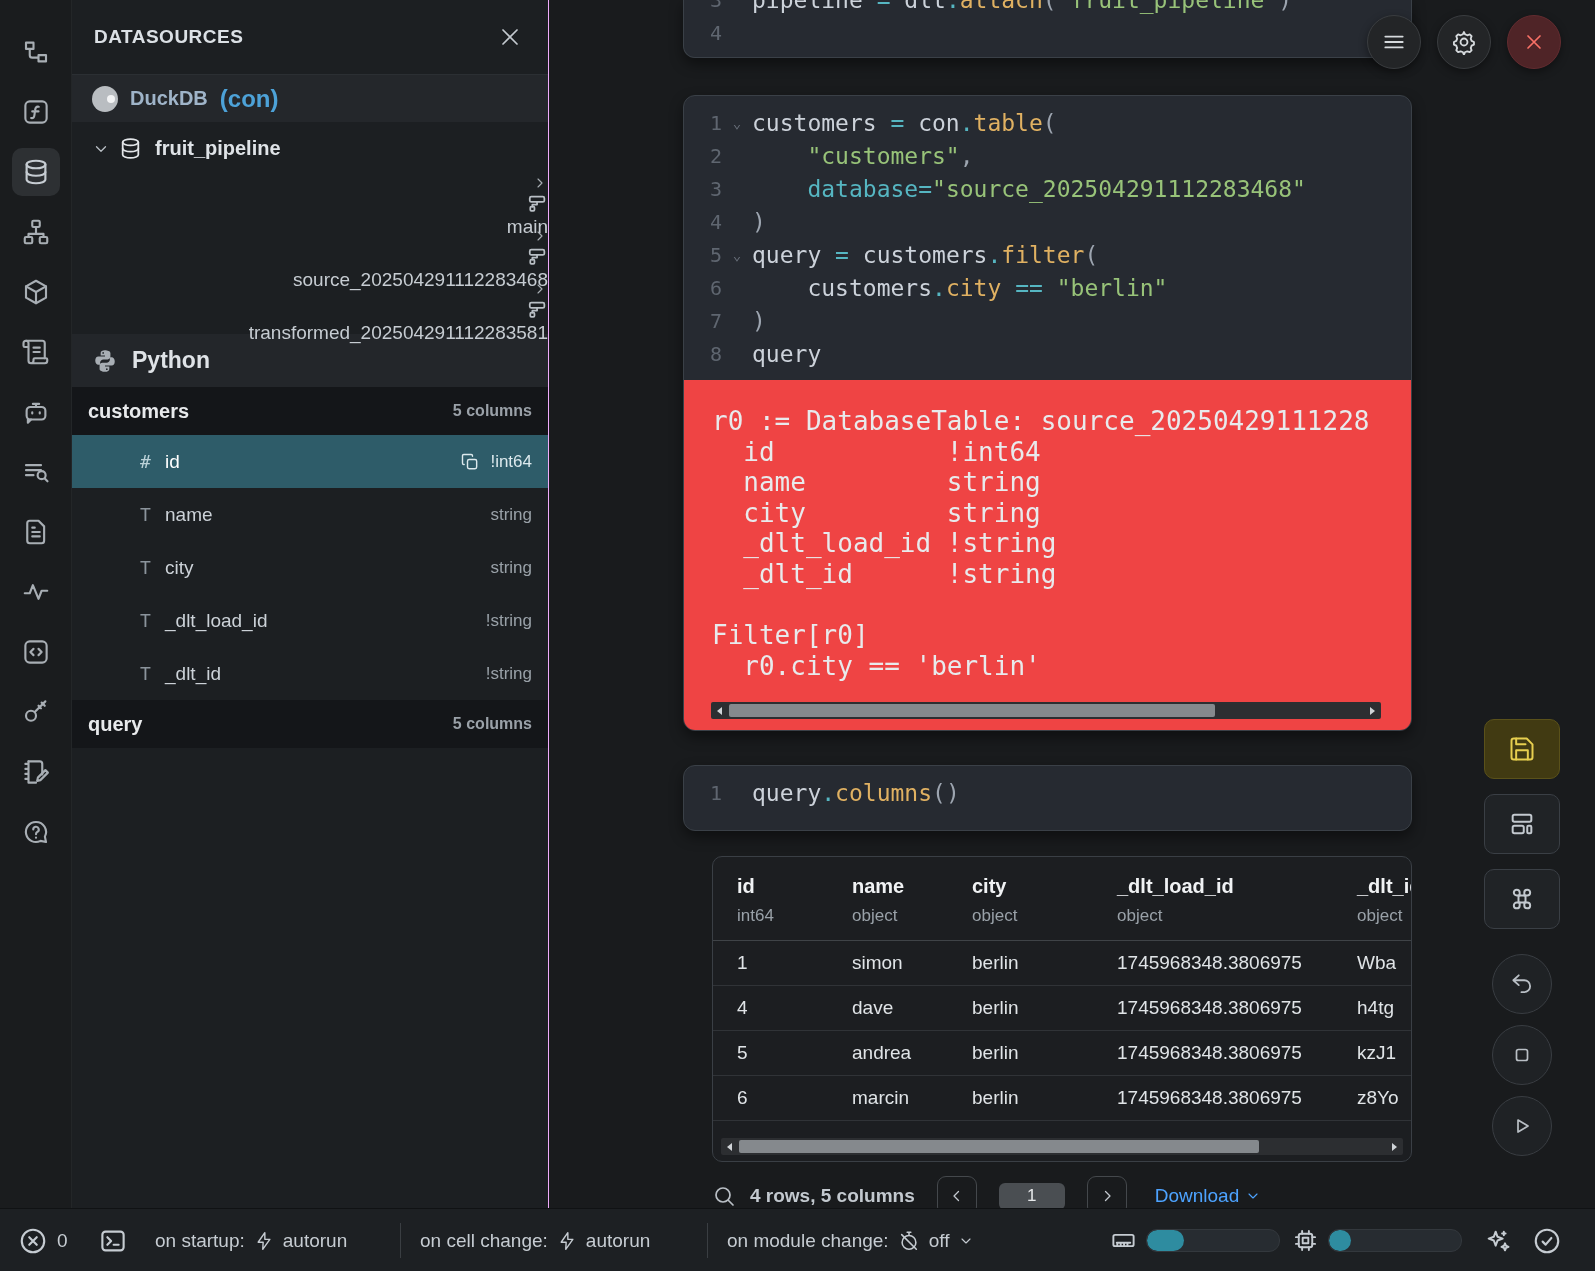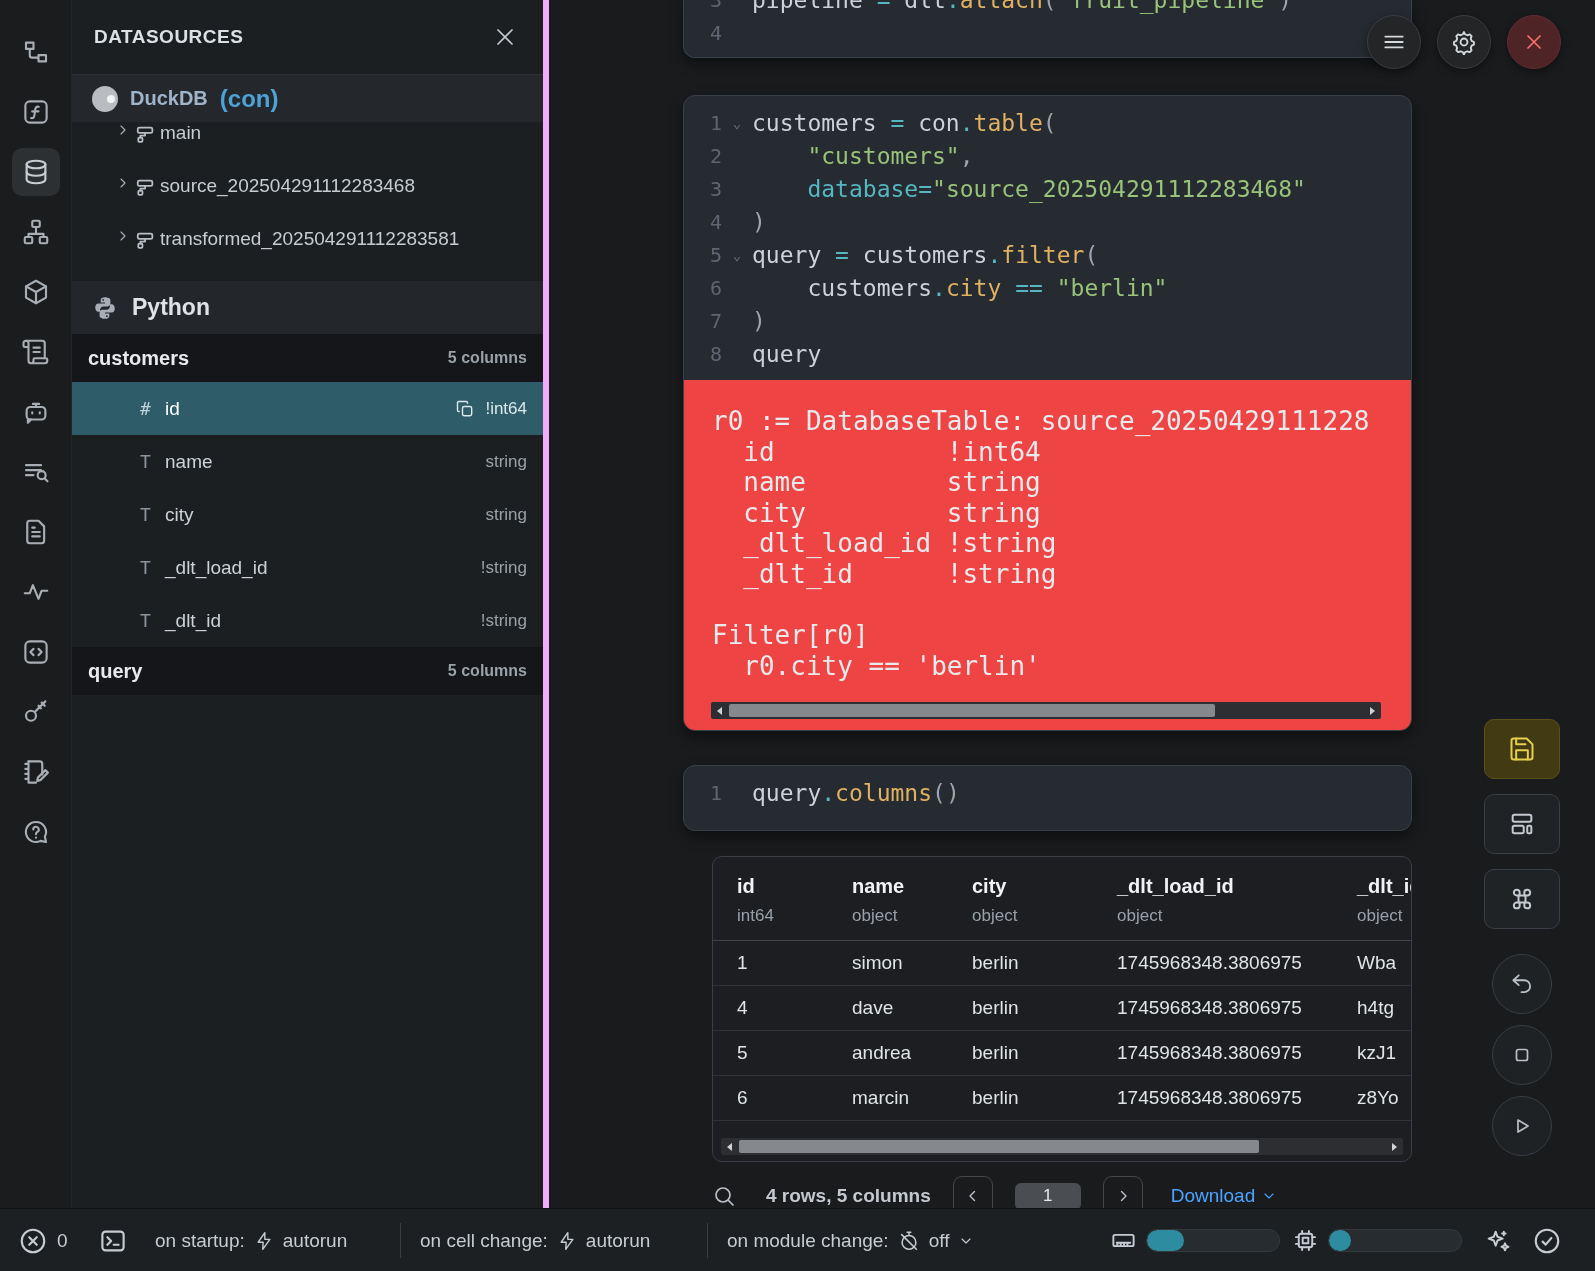--- a/index.html
+++ b/index.html
@@ -11,41 +11,41 @@
   
   .rail{position:absolute;left:0;top:0;width:72px;height:1271px;background:#1a1c1e;
         border-right:1px solid #232628;display:flex;flex-direction:column;align-items:center;
         padding-top:28px;gap:12px;box-sizing:border-box;}
   .rail-item{width:48px;height:48px;border-radius:10px;display:flex;align-items:center;justify-content:center;
              color:#a8aeb4;flex:0 0 auto;}
   .rail-item.active{background:#2d3033;color:#c6ccd2;}
 
   
   .panel{position:absolute;left:72px;top:0;width:477px;height:1271px;background:#1c1f22;
-         border-right:6px solid #f0abfc;box-sizing:border-box;}
+         border-right:1px solid #f0abfc;box-sizing:border-box;}
   .p-header{height:74px;border-bottom:1px solid #2b2f33;display:flex;align-items:center;
             justify-content:space-between;padding:0 26px 0 22px;}
   .p-title{font-size:19px;font-weight:bold;letter-spacing:.5px;color:#dbe0e5;}
   .p-close{color:#c3c9cf;cursor:pointer;}
   .p-search{height:61px;border-bottom:1px solid #2b2f33;display:flex;align-items:stretch;}
   .p-search-main{flex:1;display:flex;align-items:center;gap:16px;padding-left:22px;}
   .p-search input{background:transparent;border:none;outline:none;color:#aeb7c0;font-size:20px;
                   font-family:"Liberation Sans",sans-serif;width:280px;}
   .p-search input::placeholder{color:#8d97a1;}
   .p-add{width:52px;border-left:1px solid #2b2f33;display:flex;align-items:center;justify-content:center;
          color:#c3c9cf;font-size:27px;font-weight:300;cursor:pointer;}
   .row{display:flex;align-items:center;box-sizing:border-box;}
   .row-conn{height:47px;background:#24272b;padding-left:20px;gap:12px;}
   .duck-logo{width:26px;height:26px;border-radius:50%;background:#b9bdc1;position:relative;}
   .duck-logo:after{content:"";position:absolute;right:3px;top:9px;width:8px;height:8px;border-radius:50%;background:#f2f3f4;}
   .conn-name{font-size:20px;font-weight:bold;color:#9fb4c9;}
   .conn-alias{font-size:24px;font-weight:bold;color:#4da2d8;margin-left:0;}
   .row-db{height:53px;padding-left:20px;gap:8px;color:#b9bfc5;}
   .db-label{font-size:20px;font-weight:bold;color:#dfe3e7;margin-left:4px;}
-  .schema-row{height:53px;display:flex;align-items:flex-start;padding-left:43px;gap:0;color:#a9afb5;cursor:pointer;}
+  .schema-row{height:53px;display:flex;align-items:flex-end;padding-left:43px;gap:0;color:#a9afb5;cursor:pointer;flex-direction:column;}
   .schema-label{font-size:19px;color:#c6ccd2;margin-left:4px;}
   .row-python{height:53px;background:#23262a;padding-left:20px;gap:14px;}
   .py-label{font-size:23px;font-weight:bold;color:#dfe3e7;}
   .tbl-header{height:48px;background:#141619;display:flex;align-items:center;justify-content:space-between;
               padding:0 16px;cursor:pointer;}
   .tbl-name{font-size:20px;font-weight:bold;color:#e8eaec;}
   .tbl-count{font-size:16px;font-weight:bold;color:#9aa1a8;}
   .col-row{height:53px;display:flex;align-items:center;padding:0 16px 0 68px;cursor:pointer;}
   .col-glyph{width:25px;font-size:18px;color:#8b949c;font-family:"DejaVu Sans Mono",monospace;}
   .col-name{font-size:19px;color:#ccd2d8;flex:1;}
@@ -86,21 +86,21 @@
               border:1px solid #3a3f45;border-radius:10px;box-sizing:border-box;overflow:hidden;}
   .rt-grid{display:grid;grid-template-columns:115px 120px 145px 240px 200px;padding-left:24px;}
   .rt-head{padding-top:18px;padding-bottom:14px;border-bottom:1px solid #3f4347;}
   .rt-colname{font-size:20px;font-weight:bold;color:#f0f2f4;}
   .rt-dtype{font-size:17px;color:#99a1a8;margin-top:8px;}
   .rt-row{height:44px;align-items:center;border-bottom:1px solid #303337;font-size:19px;color:#e0e4e7;}
   .rt-row > div{white-space:nowrap;}
 
   .table-footer{position:absolute;left:712px;top:1170px;width:760px;height:52px;display:flex;align-items:center;
                 color:#b9bfc5;z-index:1;}
-  .tf-summary{font-size:19px;font-weight:bold;color:#c3c9cf;margin-left:30px;}
+  .tf-summary{font-size:19px;font-weight:bold;color:#c3c9cf;margin-left:14px;}
   .tf-btn{width:38px;height:38px;border:1px solid #44484c;border-radius:9px;display:flex;align-items:center;
           justify-content:center;color:#c3c9cf;margin-left:22px;cursor:pointer;}
   .tf-page{min-width:66px;height:27px;background:#4a4e52;border-radius:6px;color:#e8eaec;font-size:17px;
            display:flex;align-items:center;justify-content:center;margin-left:22px;}
   .tf-download{display:flex;align-items:center;gap:6px;color:#4da3ff;font-size:19px;margin-left:28px;cursor:pointer;}
 
   
   .circle-btn{position:absolute;top:15px;width:52px;height:52px;border-radius:50%;background:#232527;
               border:1px solid #3a3d40;display:flex;align-items:center;justify-content:center;color:#d6dadd;
               box-shadow:0 3px 8px rgba(0,0,0,.4);cursor:pointer;z-index:6;}
@@ -234,20 +234,35 @@
           </svg>
       </span>
     </div>
 
     <div class="row row-conn">
       <span class="duck-logo"></span>
       <span class="conn-name">DuckDB</span>
       <span class="conn-alias">(con)</span>
     </div>
 
+    <div class="row row-db">
+      <span>
+        <svg class="ic" width="18" height="18" viewBox="0 0 24 24">
+            <path d="M6 9l6 6 6-6"></path>
+          </svg>
+      </span>
+      <span style="color:#e3e6e9">
+        <svg class="ic" width="25" height="25" viewBox="0 0 24 24">
+            <ellipse cx="12" cy="6" rx="7.5" ry="3"></ellipse>
+            <path d="M4.5 6v12c0 1.7 3.4 3 7.5 3s7.5-1.3 7.5-3V6"></path>
+            <path d="M4.5 12c0 1.7 3.4 3 7.5 3s7.5-1.3 7.5-3"></path>
+          </svg>
+      </span>
+      <span class="db-label">fruit_pipeline</span>
+    </div>
 
     <div id="schema-rows">
         <div class="schema-row">
           <span>
             <svg class="ic" width="16" height="16" viewBox="0 0 24 24">
               <path d="M9 6l6 6-6 6"></path>
             </svg>
           </span>
           <span style="color:#b9bfc5">
             <svg class="ic" width="25" height="25" viewBox="0 0 24 24">

